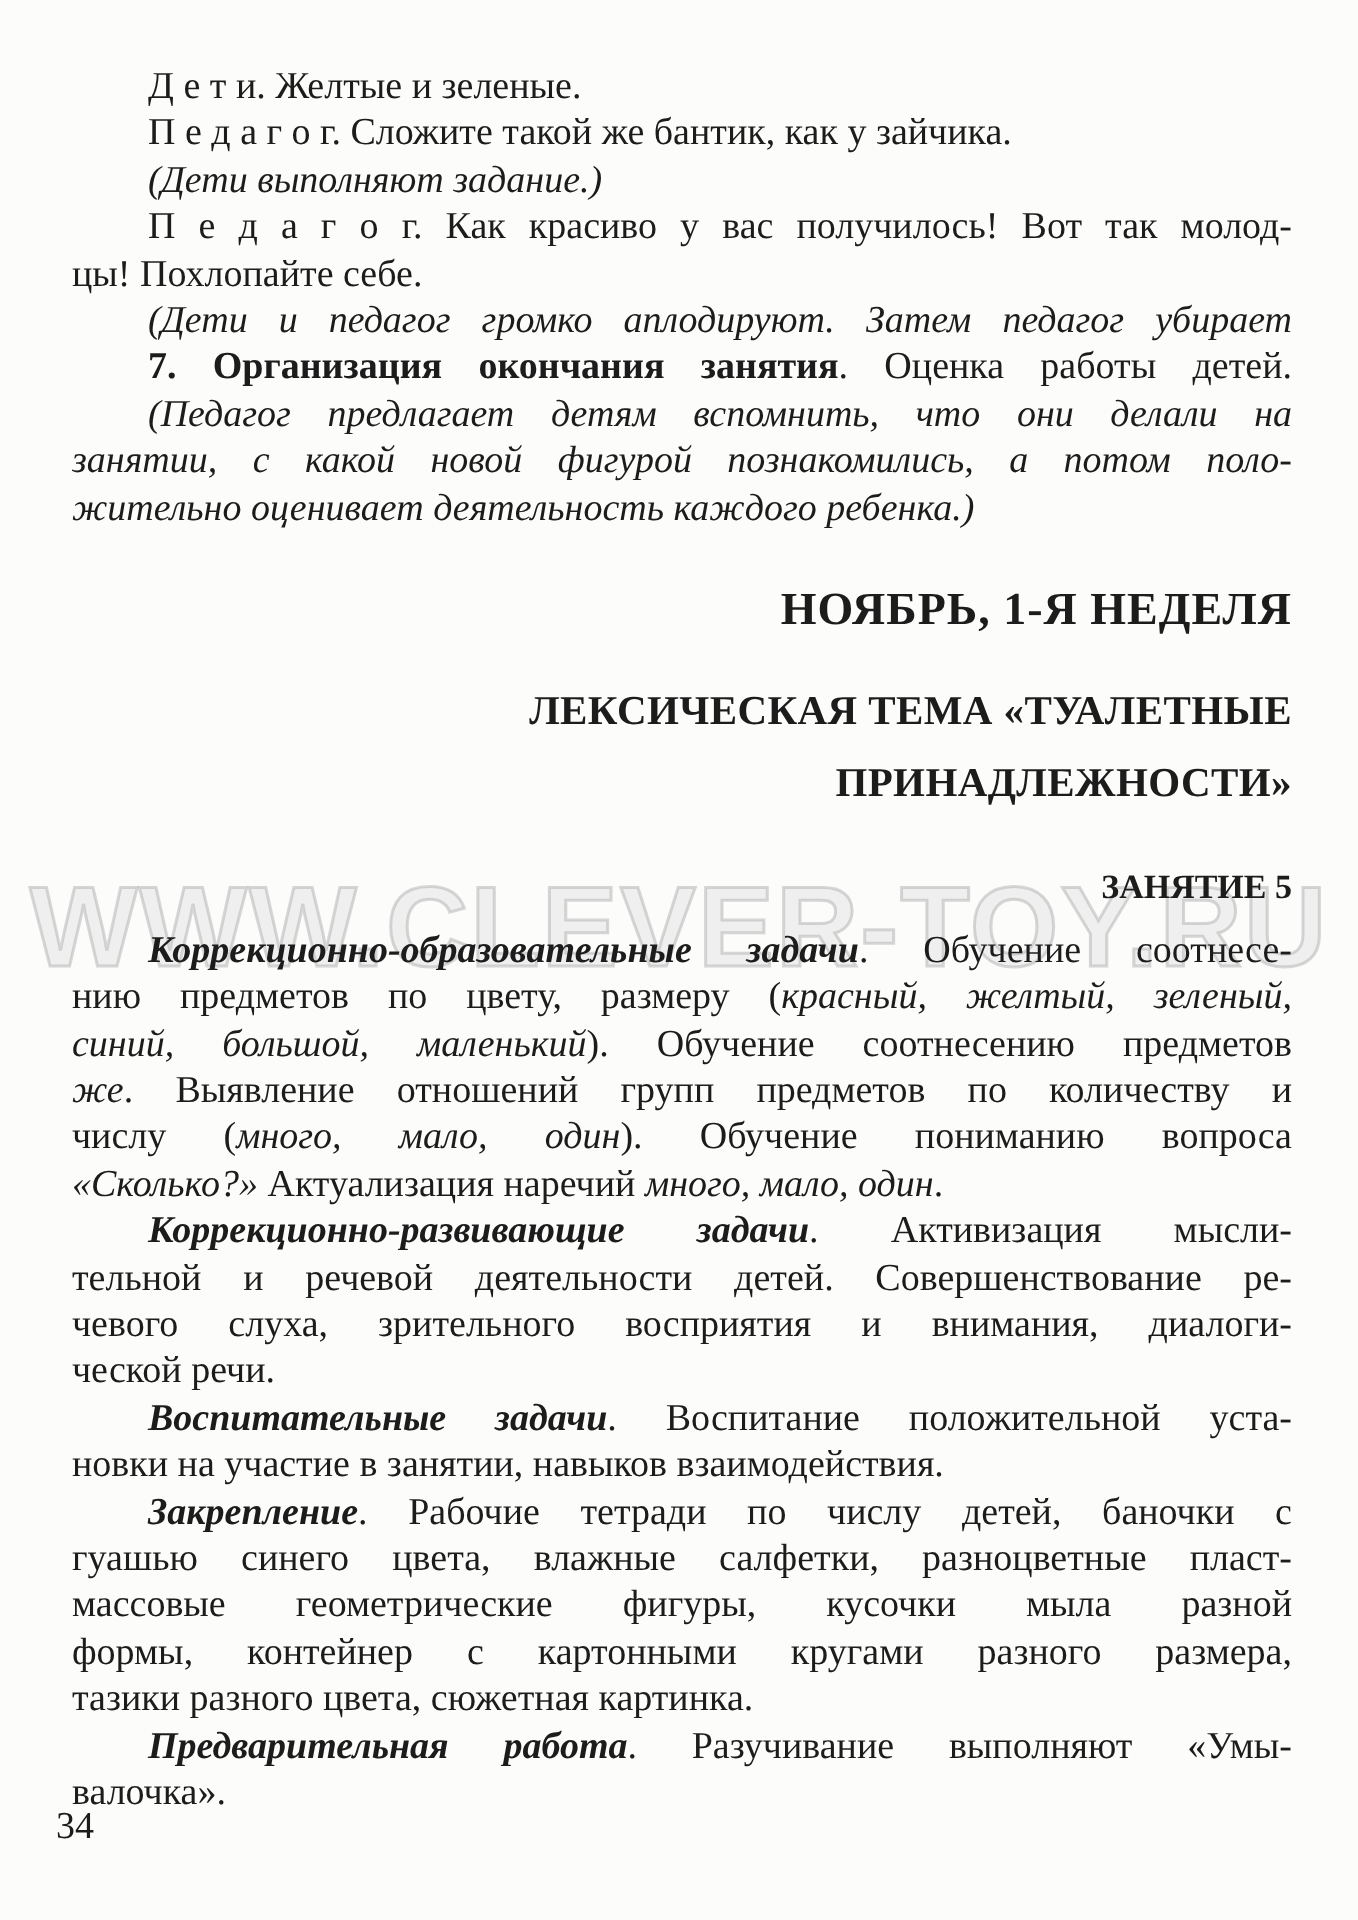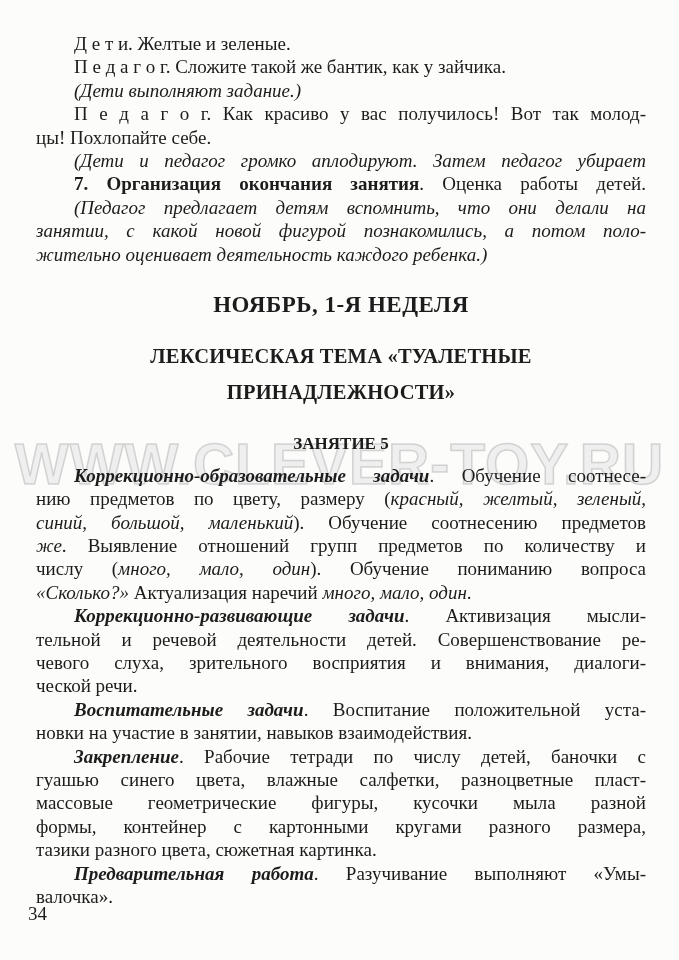--- a/index.html
+++ b/index.html
@@ -44,21 +44,21 @@
     overflow: hidden;
     white-space: nowrap;
   }
   .line.last { text-align-last: left; }
   .line.indent { text-indent: 38px; }
   .it { font-style: italic; }
   .b  { font-weight: bold; }
   .bi { font-weight: bold; font-style: italic; }
   .h1, .h2, .h3 {
     font-weight: bold;
-    text-align: center;
+    text-align: right;
   }
   .h1 { font-size: 23px; line-height: 26px; margin-top: 26px; letter-spacing: 0.5px; }
   .h2 { font-size: 20.5px; line-height: 36px; margin-top: 20px; letter-spacing: 0.2px; }
   .h3 { font-size: 17px; line-height: 20px; margin-top: 24px; margin-bottom: 10px; }
   .page-number {
     position: absolute;
     left: 28px;
     top: 903px;
     font-size: 19px;
     z-index: 1;

